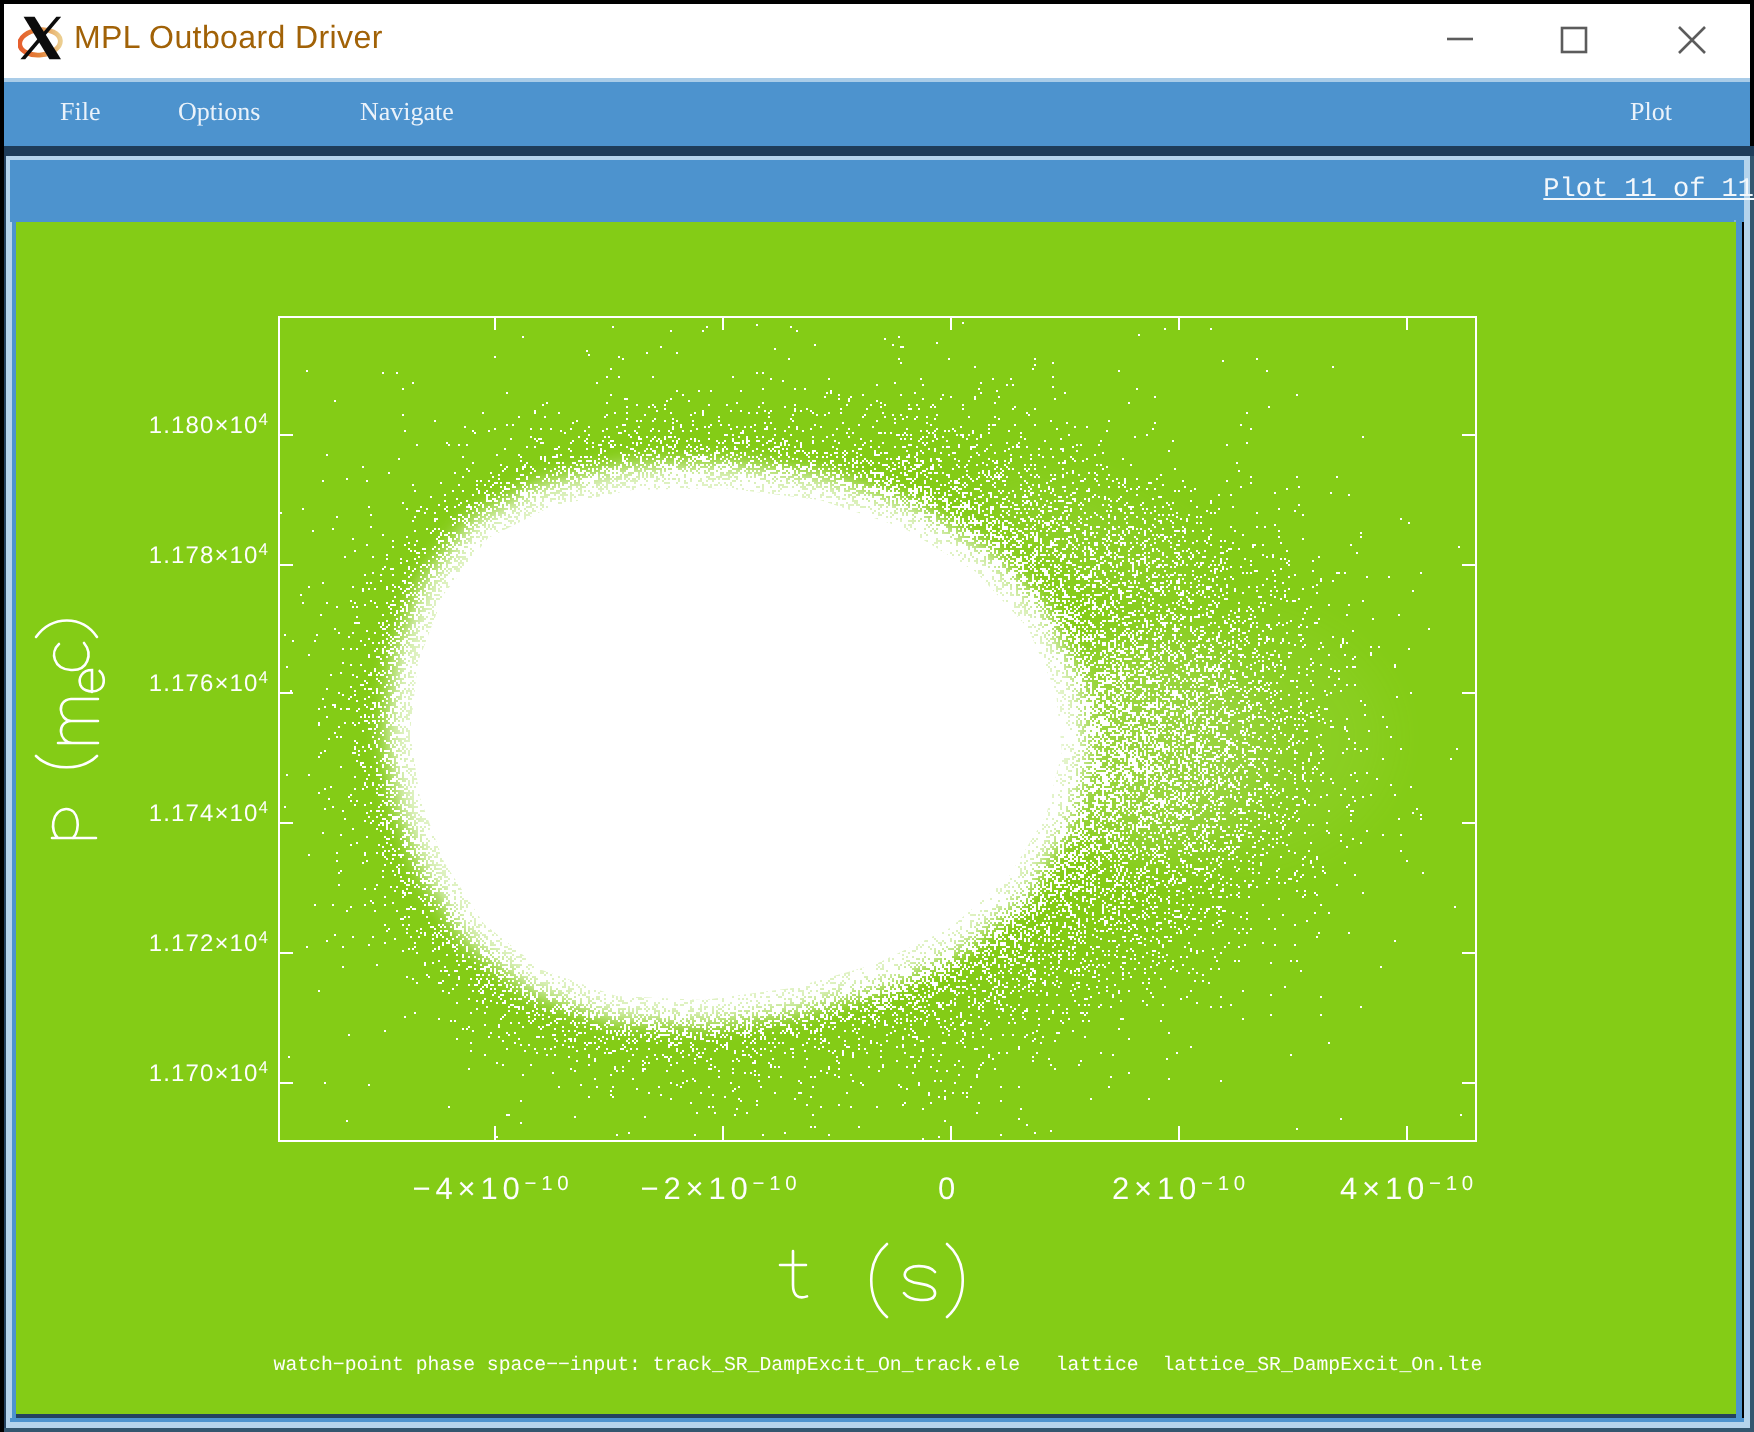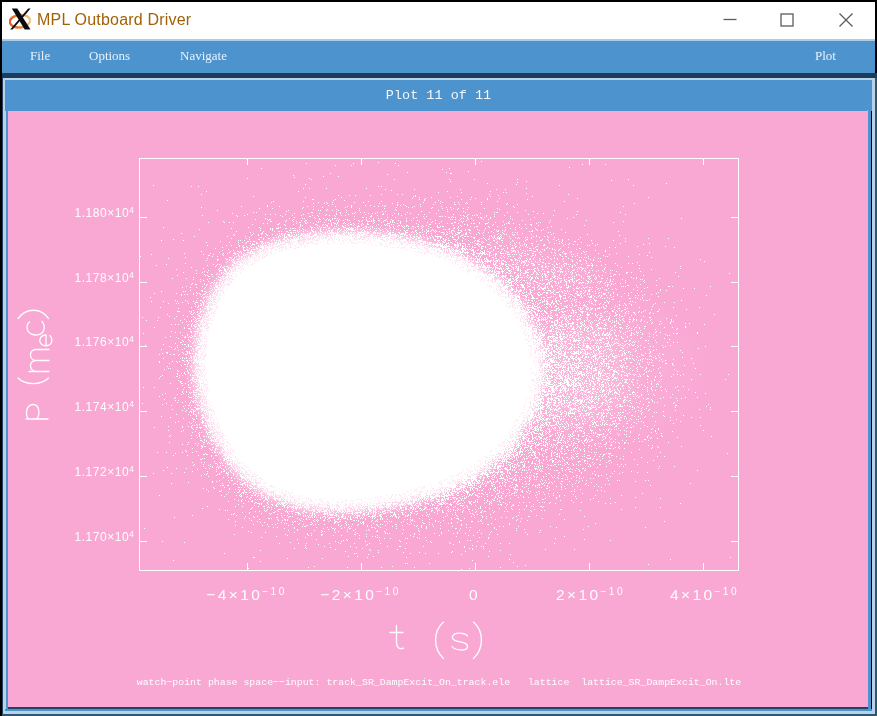--- a/index.html
+++ b/index.html
@@ -15,32 +15,32 @@
  border-top:2px solid #a9cce8;}
 .mi{position:absolute;top:47.5px;font-family:Liberation Serif, serif;
  font-size:13px;color:#eaf2fa;text-align:right;}
 #mdark{left:2px;top:72.5px;width:875px;height:5px;background:#1e3c59;}
 
 #f-light-top{left:3px;top:77.5px;width:872px;height:2px;background:#b5d4ec;}
 #f-dark-left{left:1.5px;top:77.5px;width:1.5px;height:638.5px;background:#24425f;}
 #f-light-left{left:3px;top:77.5px;width:3px;height:638.5px;background:#b5d4ec;}
 #f-blue-left{left:6px;top:79.5px;width:2.8px;height:636.5px;background:#4d93ce;}
 #f-blue-top{left:5px;top:79.5px;width:866.5px;height:31px;background:#4d93ce;}
-#ptitle{left:0px;top:79.5px;width:877px;height:31px;text-align:center;
- font-family:"Liberation Mono",monospace;font-size:13.5px;color:#f2f7fb;line-height:32.5px;}
+#ptitle{left:0px;top:79.5px;width:877px;height:31px;text-align:right;
+ font-family:"Liberation Mono",monospace;font-size:13.5px;color:#f2f7fb;line-height:32.5px;text-decoration:underline;}
 #f-hl-right{left:867.4px;top:110px;width:1px;height:597px;background:#7fb2dc;}
 #f-blue-right{left:868.4px;top:79.5px;width:3.1px;height:636.5px;background:#4d93ce;}
 #f-light-right{left:871.5px;top:77.5px;width:3.5px;height:638.5px;background:#b5d4ec;}
 #f-dark-right{left:875px;top:77.5px;width:2px;height:638.5px;background:#33566f;}
 #f-dark-bot1{left:8px;top:706.5px;width:860px;height:2px;background:#24425f;}
 #f-blue-bot{left:5px;top:708.5px;width:866.5px;height:2.7px;background:#4d93ce;}
 #f-light-bot{left:3px;top:711.2px;width:872px;height:3.2px;background:#b5d4ec;}
 #f-dark-bot2{left:1.5px;top:714.4px;width:874px;height:1.6px;background:#33566f;}
 
-#plot{left:8px;top:110.5px;width:860px;height:596px;background:#f9a8d4;}
+#plot{left:8px;top:110.5px;width:860px;height:596px;background:#84cc16;}
 text{fill:#fff;}
 </style></head><body>
 <div id="win">
   <div class="abs" id="titlebar"></div>
 
   <svg class="abs" style="left:9px;top:8px" width="23" height="22" viewBox="0 0 23 22">
     <defs>
         <linearGradient id="sw" x1="0" y1="0" x2="1" y2="0">
       <stop offset="0" stop-color="#e4511c"></stop>
           <stop offset=".45" stop-color="#e07828"></stop>

